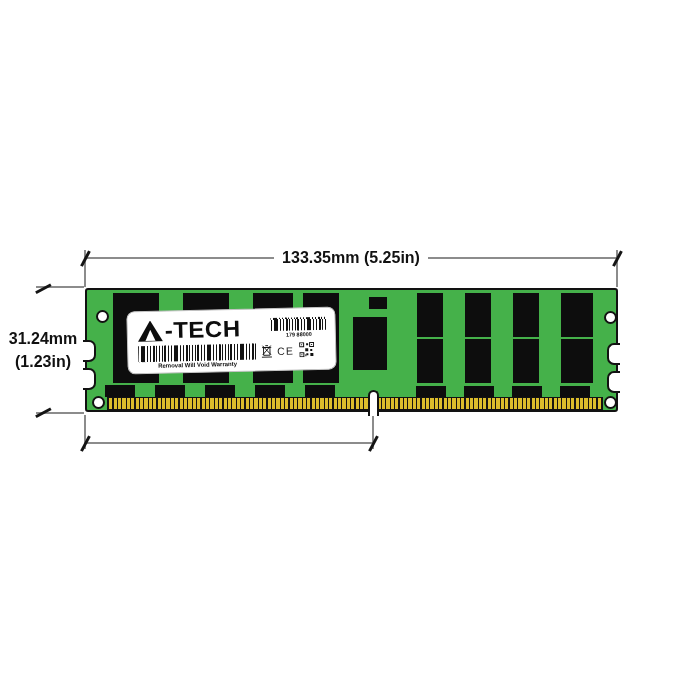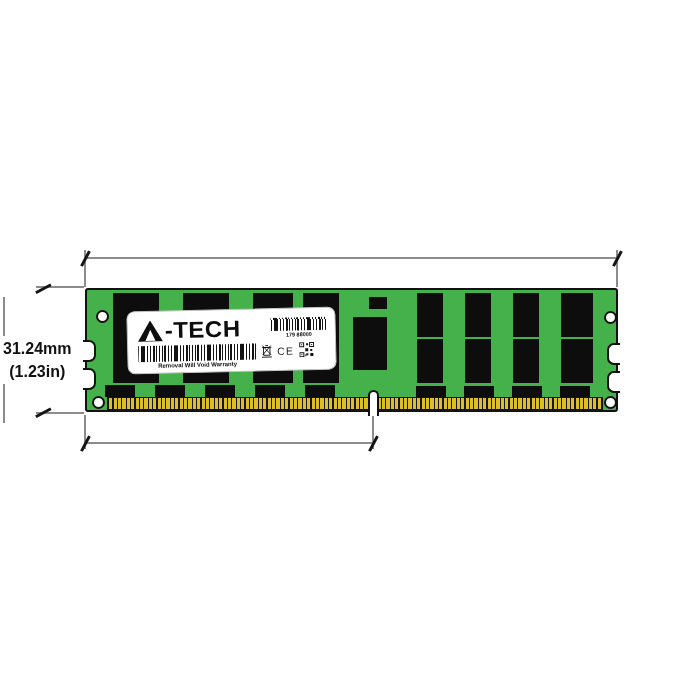--- a/index.html
+++ b/index.html
@@ -51,22 +51,22 @@
   .bc-wide{width:118px;height:16px;}
   .ce{font-size:10.5px;letter-spacing:1px;color:#222;font-weight:500;}
   .warranty{position:absolute;left:10px;top:51px;width:118px;text-align:center;
             font-size:6px;font-weight:bold;color:#111;}
 
   
   .ext{position:absolute;background:var(--dimline);}
   .dimrow{position:absolute;display:flex;align-items:center;height:18px;}
   .hline{flex:1;height:1.5px;background:var(--dimline);}
   .dimtext{padding:0 8px;font-size:16px;font-weight:bold;color:#111;white-space:nowrap;}
-  .vdim{position:absolute;left:3px;top:297px;width:80px;height:126px;display:flex;
-        flex-direction:column;align-items:flex-start;}
+  .vdim{position:absolute;left:3px;top:287px;width:80px;height:126px;display:flex;
+        flex-direction:row;align-items:center;}
   .vline{width:1.5px;flex:1;background:var(--dimline);}
   .vtext{text-align:center;font-size:16px;font-weight:bold;color:#111;line-height:1.2;margin:3px 0;}
   .tick{position:absolute;width:2.5px;height:17px;background:var(--tick);}
 </style>
 </head>
 <body>
 
 <div class="stage">
 
   <div class="module">
@@ -160,20 +160,21 @@
         </svg>
       </div>
       <div class="warranty">Removal Will Void Warranty</div>
     </div>
   </div>
 
   <div class="ext" style="left:84px;top:250px;width:1.5px;height:37px"></div>
   <div class="ext" style="left:616px;top:250px;width:1.5px;height:37px"></div>
   <div class="dimrow" style="left:85px;top:249px;width:532px">
     <div class="hline"></div>
+    <div class="dimtext">133.35mm (5.25in)</div>
     <div class="hline"></div>
   </div>
   <div class="tick" style="left:84px;top:250px;transform:rotate(28deg)"></div>
   <div class="tick" style="left:616px;top:250px;transform:rotate(28deg)"></div>
 
   <div class="ext" style="left:36px;top:286px;width:48px;height:1.5px"></div>
   <div class="ext" style="left:36px;top:412px;width:48px;height:1.5px"></div>
   <div class="vdim">
     <div class="vline"></div>
     <div>

